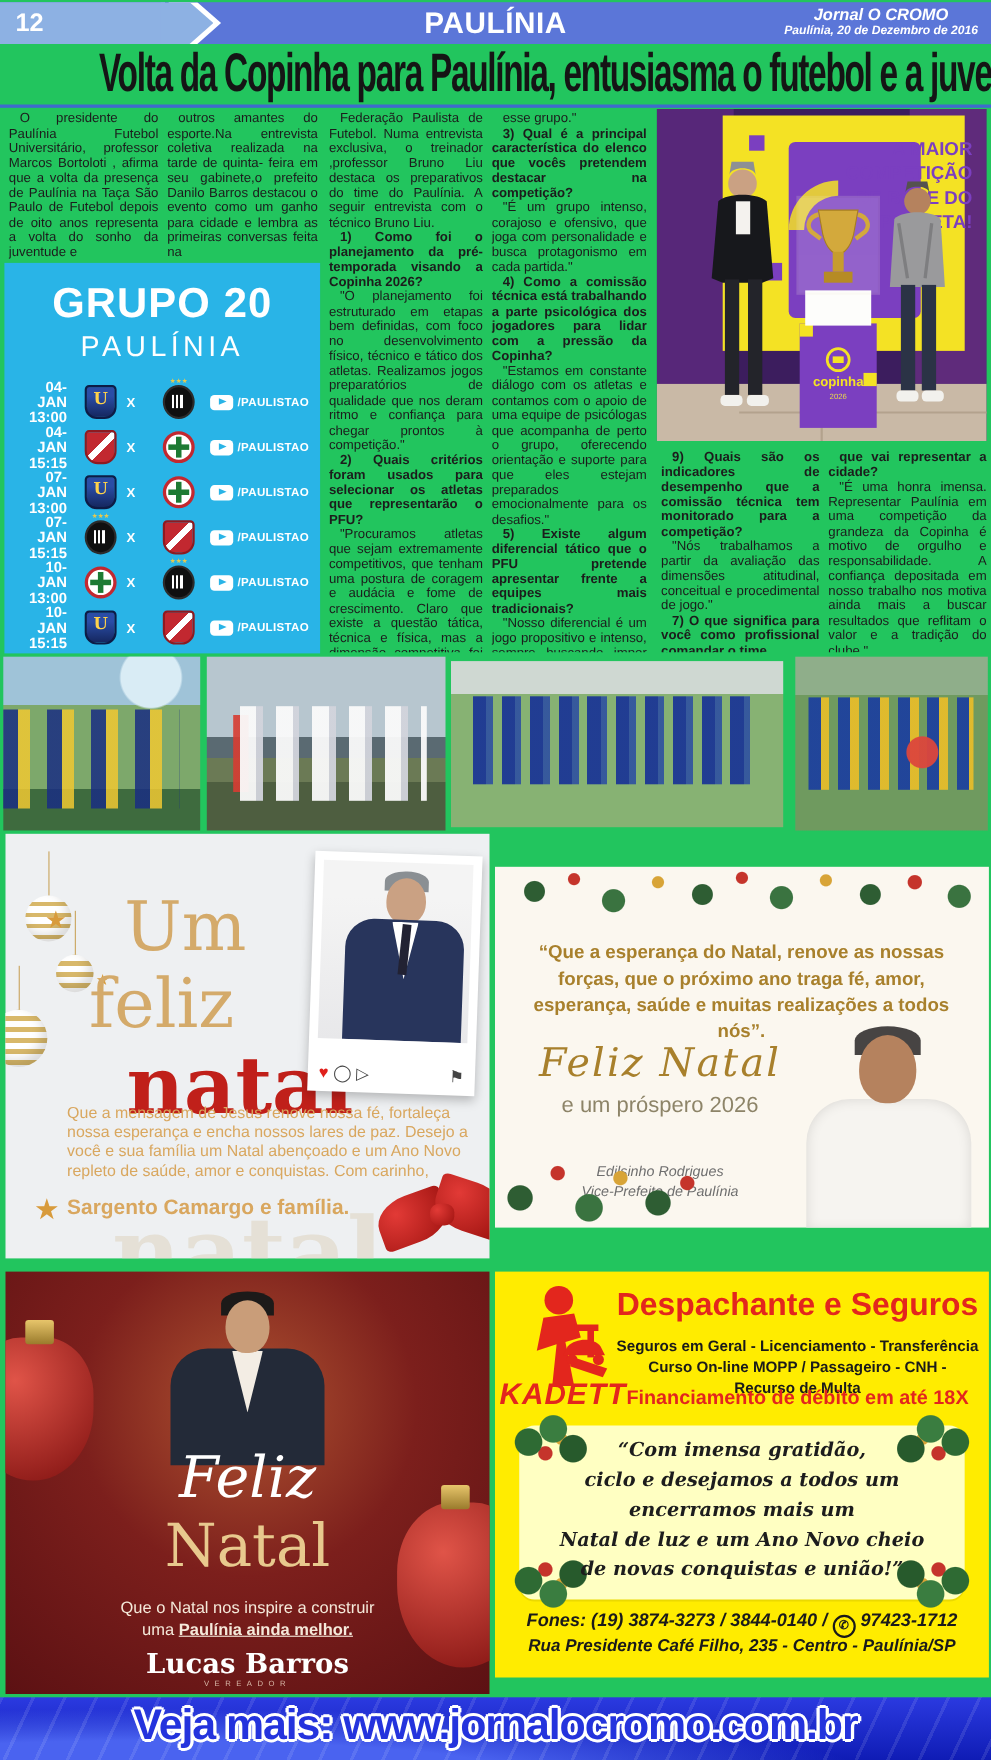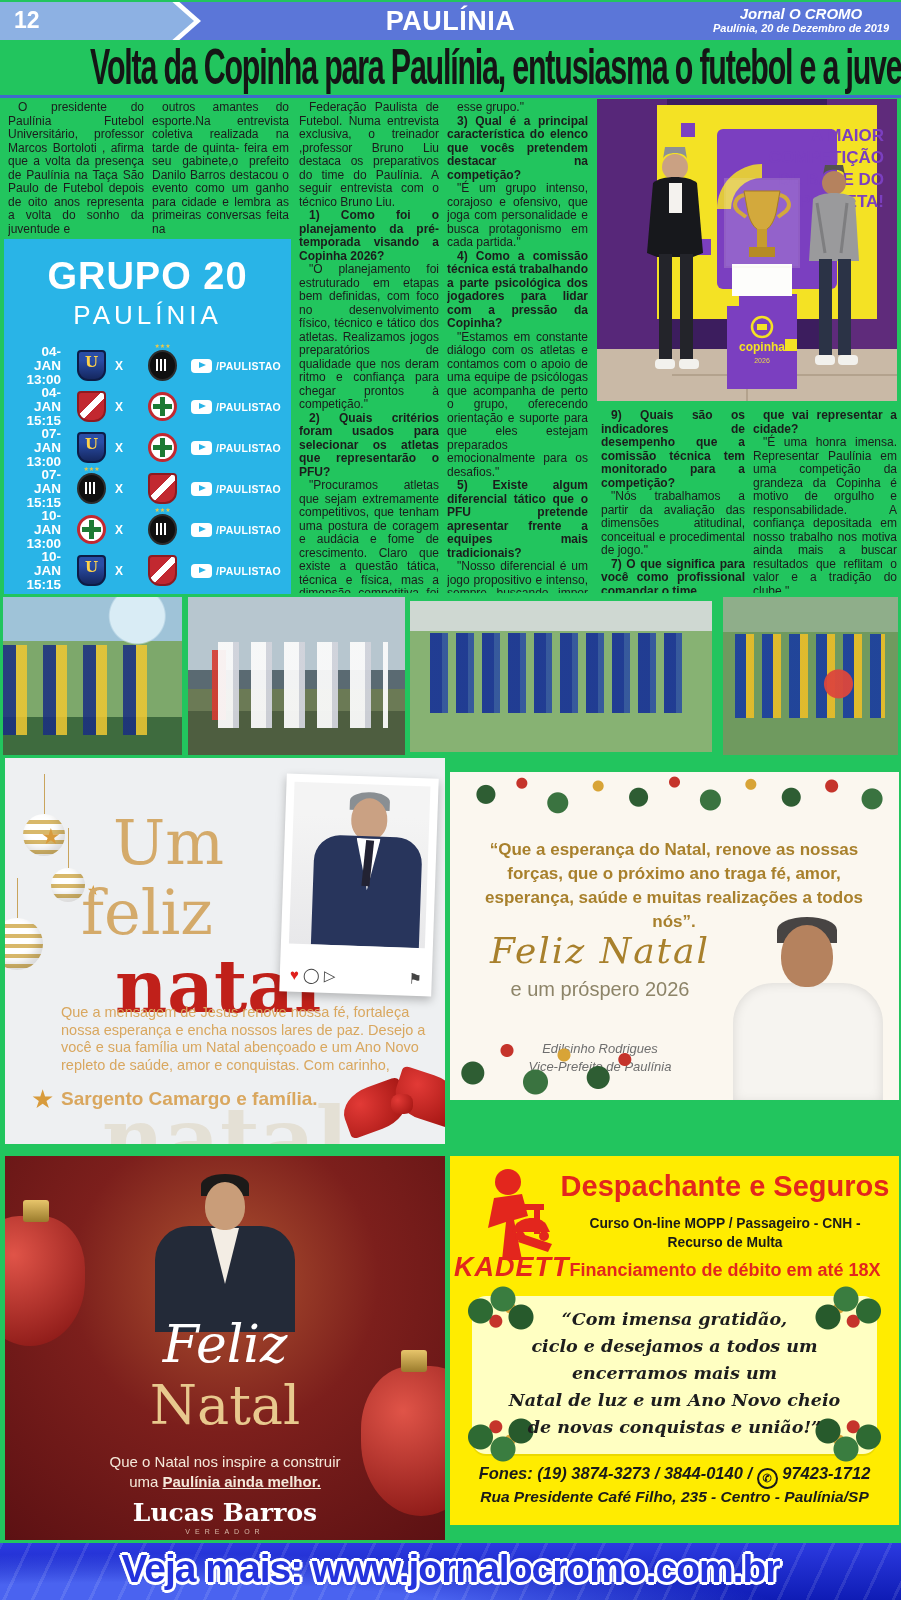--- a/index.html
+++ b/index.html
@@ -114,21 +114,21 @@
   .adS-sig{position:absolute;left:56px;top:330px;font-size:19px;font-weight:800;color:#d9a75f;}
   .adS-water{position:absolute;left:0;right:0;top:330px;text-align:center;font-family:"DejaVu Serif",serif;
              font-size:86px;font-weight:700;color:#d9cdb4;opacity:.45;}
   .bow{position:absolute;right:-18px;bottom:-14px;width:120px;height:90px;}
   .bow i{position:absolute;background:radial-gradient(circle at 30% 30%,#e23a36,#9d120f);border-radius:50% 10% 50% 10%;}
   .bow .l1{left:0;top:18px;width:64px;height:44px;transform:rotate(-20deg);}
   .bow .l2{left:52px;top:6px;width:64px;height:46px;border-radius:10% 50% 10% 50%;transform:rotate(18deg);}
   .bow .kn{left:48px;top:26px;width:22px;height:20px;border-radius:40%;}
 
   
-  .adE{position:absolute;left:450px;top:772px;width:449px;height:328px;background:#fbf7ef;overflow:hidden;}
+  .adE{position:absolute;left:450px;top:788px;width:449px;height:328px;background:#fbf7ef;overflow:hidden;}
   .garl{position:absolute;left:0;right:0;top:0;height:56px;background:
      radial-gradient(circle at 8% 40%,#2e5d33 0 9px,transparent 10px),
      radial-gradient(circle at 16% 20%,#c5342b 0 5px,transparent 6px),
      radial-gradient(circle at 24% 55%,#3a7340 0 10px,transparent 11px),
      radial-gradient(circle at 33% 25%,#d8a437 0 5px,transparent 6px),
      radial-gradient(circle at 42% 45%,#2e5d33 0 9px,transparent 10px),
      radial-gradient(circle at 50% 18%,#c5342b 0 5px,transparent 6px),
      radial-gradient(circle at 58% 50%,#3a7340 0 10px,transparent 11px),
      radial-gradient(circle at 67% 22%,#d8a437 0 5px,transparent 6px),
      radial-gradient(circle at 76% 45%,#2e5d33 0 9px,transparent 10px),
@@ -218,21 +218,21 @@
 <div id="page">
 
   <div class="hbar">
     <div class="hbar-left"></div>
     <div class="chev-w"></div>
     <div class="chev-b"></div>
     <div class="pageno">12</div>
     <div class="section-title">PAULÍNIA</div>
     <div class="hright">
       <div class="hbrand">Jornal O CROMO</div>
-      <div class="hdate">Paulínia, 20 de Dezembro de 2019</div>
+      <div class="hdate">Paulínia, 20 de Dezembro de 2016</div>
     </div>
   </div>
 
   <div class="headline">Volta da Copinha para  Paulínia, entusiasma o futebol e a juventude</div>
   <div class="hrule"></div>
 
   <div class="col" id="c1">
       <p>O presidente do Paulínia Futebol Universitário, professor Marcos Bortoloti , afirma que a volta da presença de Paulínia na Taça São Paulo de Futebol depois de oito anos representa a volta do sonho da juventude e</p>
     </div>
   <div class="col" id="c2">
@@ -496,20 +496,21 @@
         <rect x="70" y="40" width="6" height="26" fill="#e3261d"></rect>
         <path d="M58 66l30 10-4 8-30-10z" fill="#e3261d"></path>
         <path d="M52 56c8-8 24-8 30 0l4 8H48z" fill="#e3261d"></path>
         <circle cx="56" cy="68" r="5" fill="#e3261d"></circle>
           <circle cx="80" cy="68" r="5" fill="#e3261d"></circle>
       </svg>
     </div>
     <div class="adK-brand">KADETT</div>
     <div class="adK-title">Despachante e Seguros</div>
     <div class="adK-sv">
+      <div>Seguros em Geral - Licenciamento - Transferência</div>
       <div>Curso On-line MOPP / Passageiro - CNH - Recurso de Multa</div>
     </div>
     <div class="adK-fin">Financiamento de débito em até 18X</div>
     <div class="panel">
       <div class="holly" style="left:-14px;top:-12px;"></div>
       <div class="holly" style="right:-14px;top:-12px;transform:scaleX(-1);"></div>
       <div class="holly" style="left:-14px;bottom:-10px;transform:scaleY(-1);"></div>
       <div class="holly" style="right:-14px;bottom:-10px;transform:scale(-1);"></div>
       <div class="panel-quote">
         <div>“Com imensa gratidão,</div>

